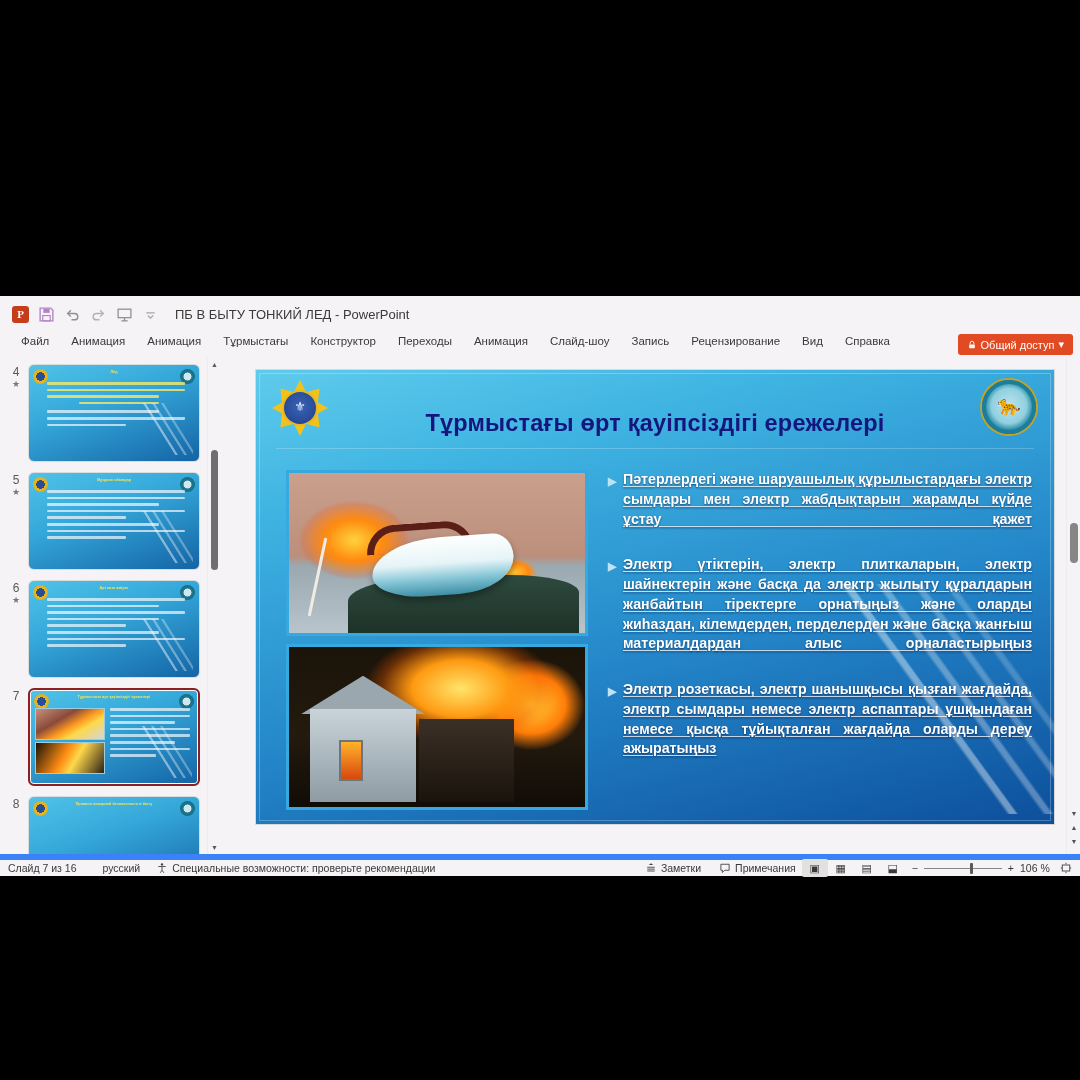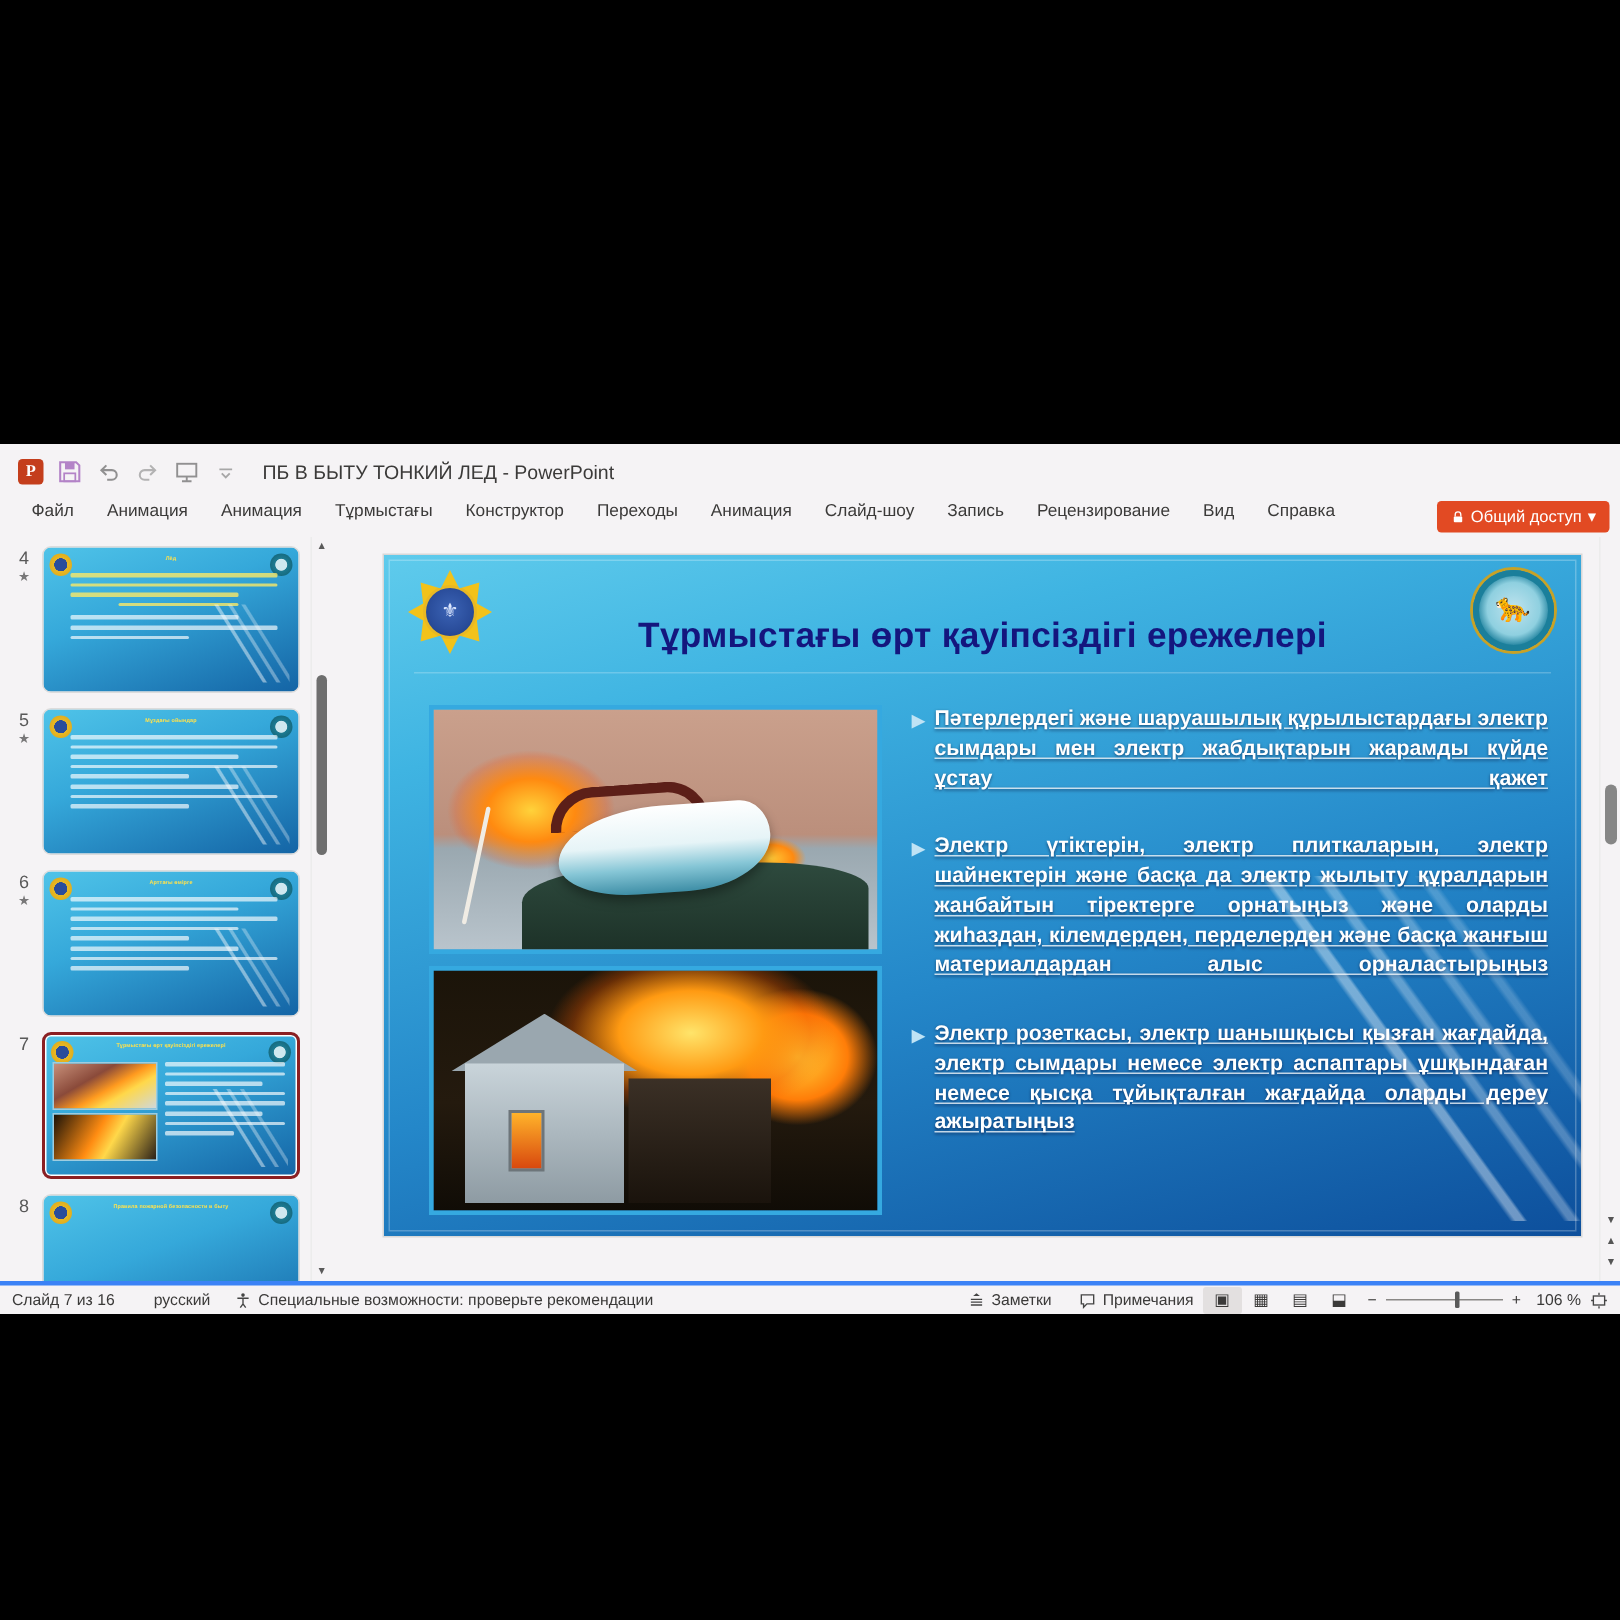--- a/index.html
+++ b/index.html
@@ -286,36 +286,36 @@
     color: #555; text-align: center; line-height: 13px;
   }
   .cscroll .nav.n1 { bottom: 34px; }
   .cscroll .nav.n2 { bottom: 20px; }
   .cscroll .nav.n3 { bottom: 6px; }
 
   
   .statusbar {
     height: 22px; flex: 0 0 auto; display: flex; align-items: center;
     background: #f5f3f5; font-size: 10.5px; color: #3b3a39; padding: 0 8px;
-    gap: 0px; border-top: 3px solid #3b82f6;
+    gap: 0px; border-top: 6px solid #3b82f6;
   }
   .sb-item { display: flex; align-items: center; gap: 4px; white-space: nowrap; }
   .sb-spacer { flex: 1 1 auto; }
   .viewbtn {
     width: 26px; height: 18px; display: flex; align-items: center;
     justify-content: center; color: #3b3a39; font-size: 11px; border-radius: 2px;
   }
   .viewbtn.active { background: #e3e0e0; }
   .zoomrow { display: flex; align-items: center; gap: 6px; margin-left: 6px; }
   .zoomtrack { width: 78px; height: 1px; background: #8a8886; position: relative; }
   .zoomtrack .knob {
     position: absolute; left: 46px; top: -5px; width: 3px; height: 11px;
     background: #5a5a5a; border-radius: 1px;
   }
-  .zoomval { width: 34px; text-align: right; }
+  .zoomval { width: 34px; }
   svg { display: block; }
 </style>
 </head>
 <body>
 
 <div id="stage">
   <div id="app">
 
     <div class="titlebar">
       <div class="qat">

